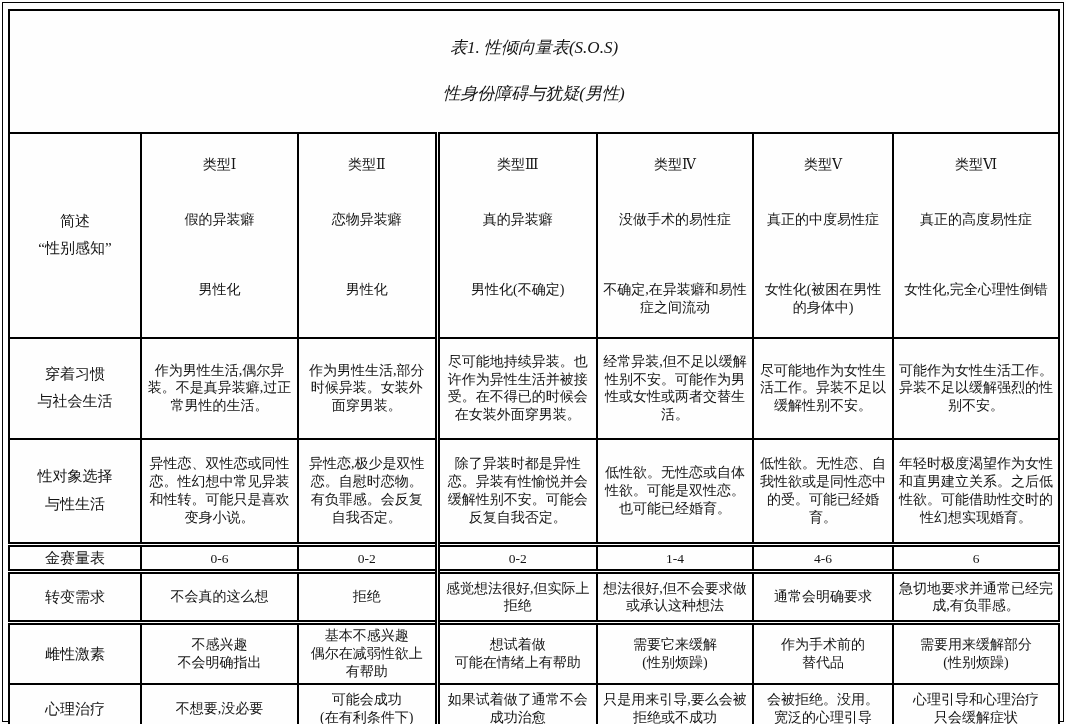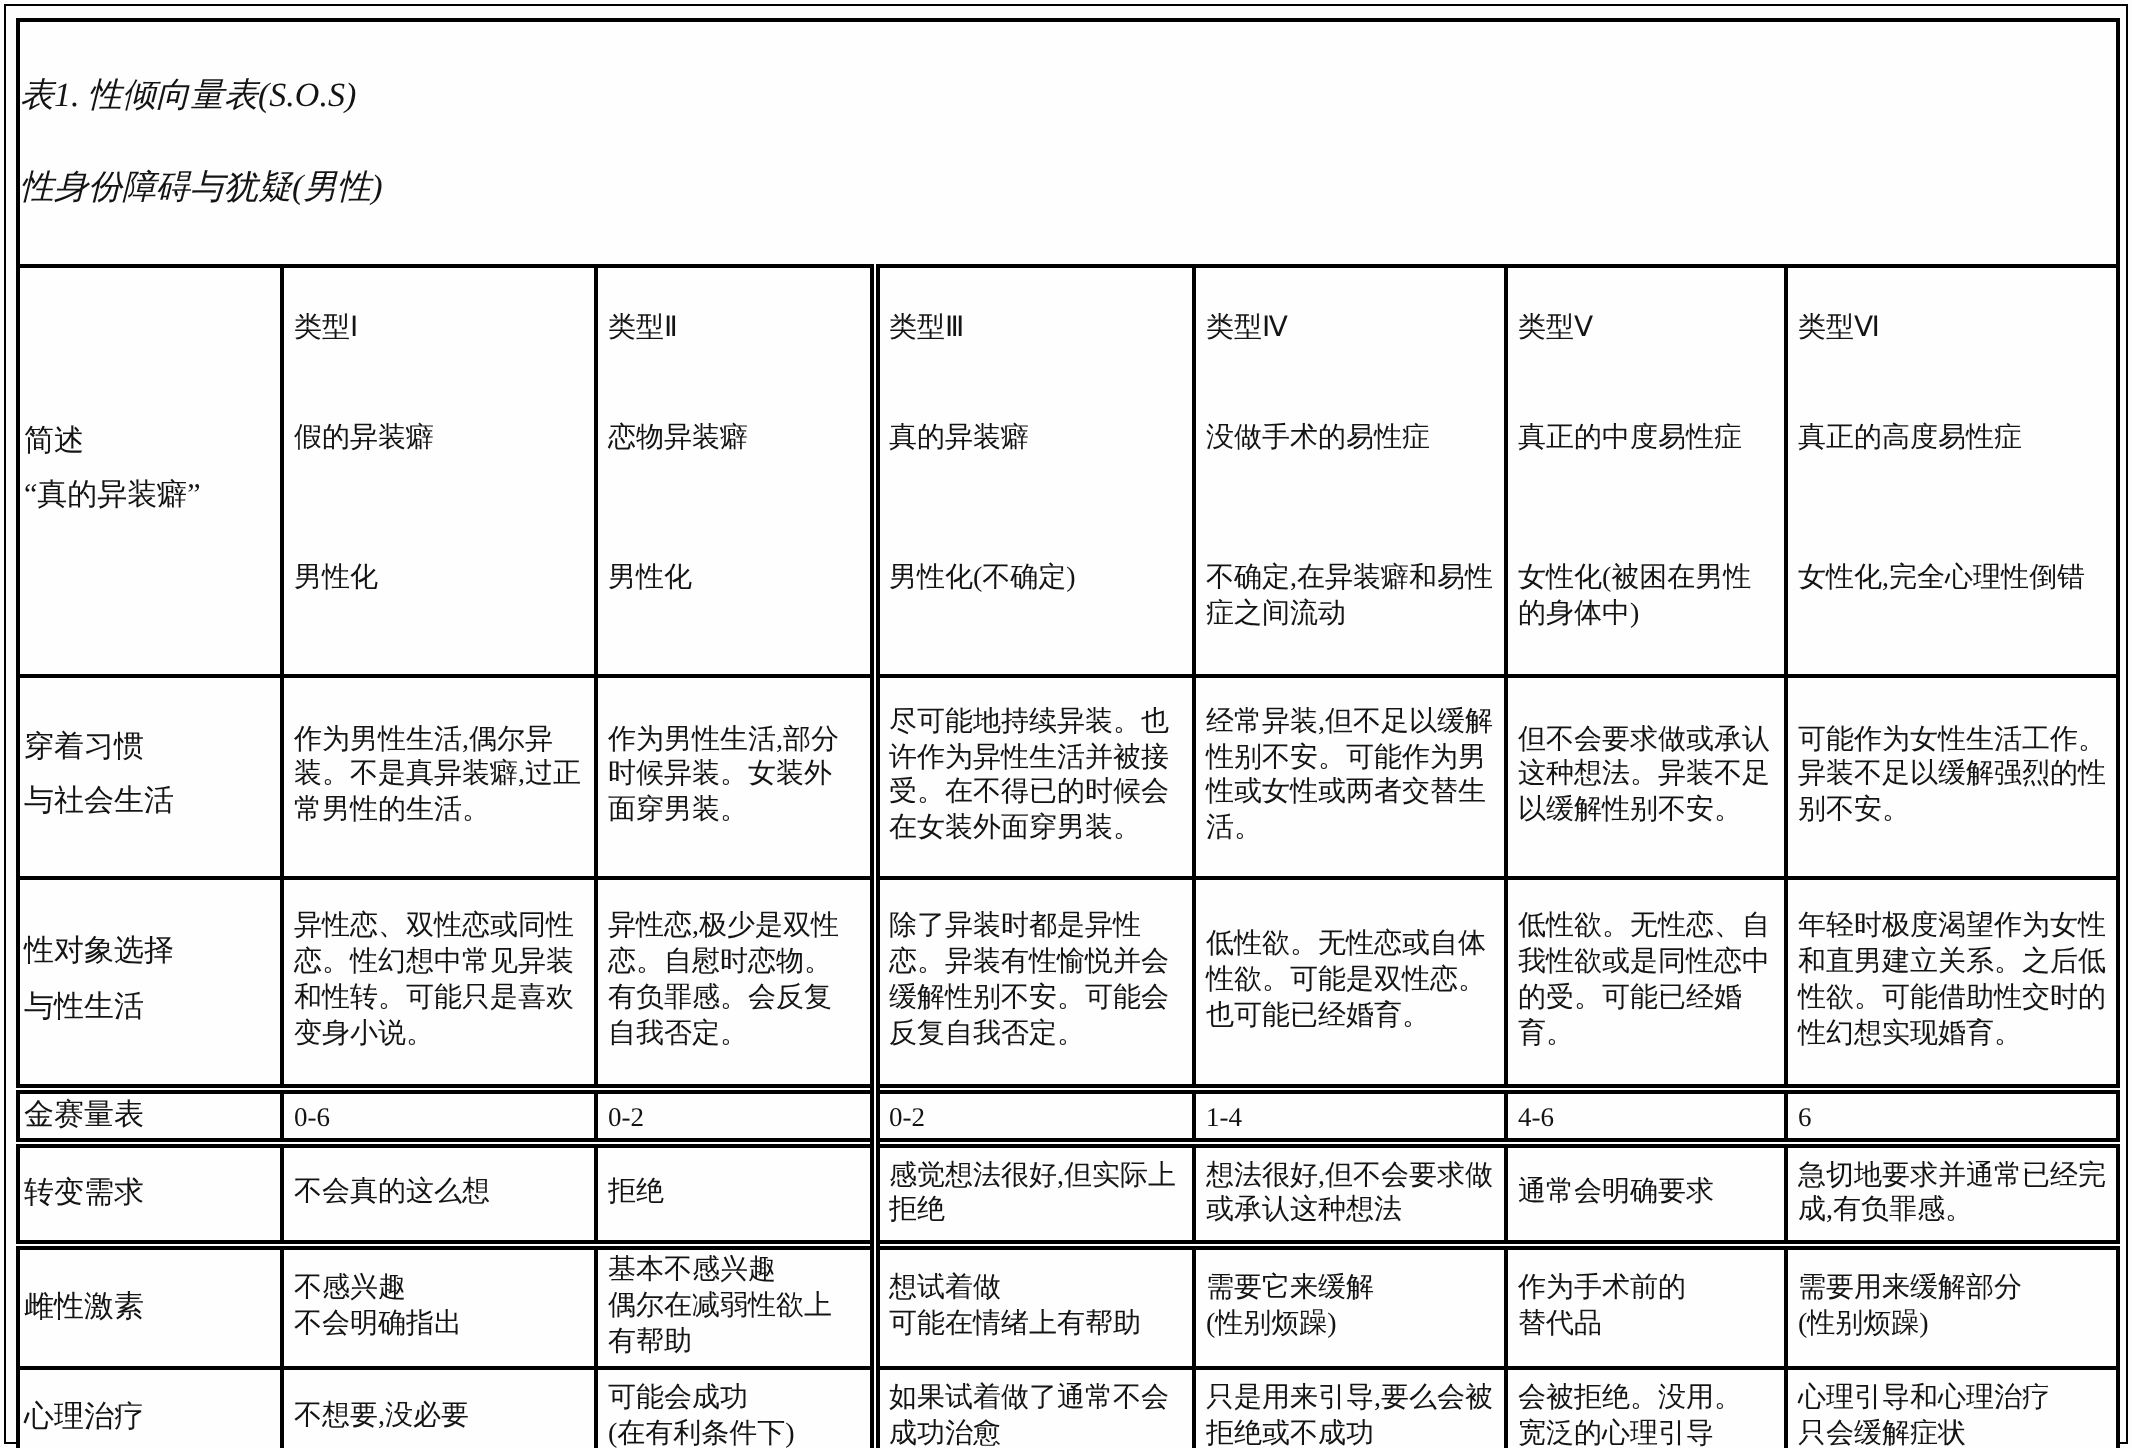--- a/index.html
+++ b/index.html
@@ -6,23 +6,23 @@
   body{
     width:1066px;height:724px;position:relative;background:#fdfdfd;
     font-family:"Liberation Serif","DejaVu Serif",serif;color:#141414;
   }
   .frame{position:absolute;inset:2px;border:1px solid #000;pointer-events:none;}
   table.sos{
     position:absolute;left:8px;top:9px;width:1050px;
     border-collapse:collapse;table-layout:fixed;background:#fefefe;
   }
   td{
-    border:2px solid #000;vertical-align:middle;
+    border:2px solid #000;text-align:center;vertical-align:middle;
     padding:2px 5px;font-size:14px;line-height:1.28;white-space:pre-line;
-    overflow:hidden;word-break:break-all;font-family:Liberation Serif, serif;
+    overflow:hidden;word-break:break-all;
   }
   .title-cell{font-style:italic;font-size:17px;line-height:1.35;padding:3px 0;}
   .group-cell{font-size:15px;padding:2px 0;}
   .label-cell{font-size:15px;line-height:1.85;padding:2px 2px;}
   .dbl-v{border-left:5px double #000;}
   tr.bt-dbl > td{border-top:5px double #000;}
   tr.r-title{height:38px;} tr.r-group{height:34px;} tr.r-brief{height:114px;}
   tr.r-dress{height:101px;} tr.r-sex{height:106px;} tr.r-kinsey{height:25px;}
   tr.r-trans{height:51px;} tr.r-estro{height:46px;} tr.r-psych{height:49px;}
   .brief-cell{vertical-align:top;padding-top:4px;border-radius:24px;}
@@ -50,21 +50,21 @@
       <tr class="r-title">
     <td colspan="7" class="title-cell">
       <div>表1. 性倾向量表(S.O.S)</div>
       <div>性身份障碍与犹疑(男性)</div>
     </td>
   </tr>
 
 
   <tr class="r-brief">
     <td class="label-cell">简述
-“真的异装癖”</td>
+“性别感知”</td>
     <td class="brief-cell">
       <div>类型Ⅰ</div>
       <div class="brief-name">假的异装癖</div>
       <div class="brief-gender">男性化</div>
     </td>
     <td class="brief-cell">
       <div>类型Ⅱ</div>
       <div class="brief-name">恋物异装癖</div>
       <div class="brief-gender">男性化</div>
     </td>
@@ -90,21 +90,21 @@
     </td>
   </tr>
 
   <tr class="r-dress">
     <td class="label-cell">穿着习惯
 与社会生活</td>
     <td>作为男性生活,偶尔异装。不是真异装癖,过正常男性的生活。</td>
     <td>作为男性生活,部分时候异装。女装外面穿男装。</td>
     <td class="dbl-v">尽可能地持续异装。也许作为异性生活并被接受。在不得已的时候会在女装外面穿男装。</td>
     <td>经常异装,但不足以缓解性别不安。可能作为男性或女性或两者交替生活。</td>
-    <td>但不会要求做或承认这种想法。异装不足以缓解性别不安。</td>
+    <td>尽可能地作为女性生活工作。异装不足以缓解性别不安。</td>
     <td>可能作为女性生活工作。异装不足以缓解强烈的性别不安。</td>
   </tr>
 
   <tr class="r-sex">
     <td class="label-cell">性对象选择
 与性生活</td>
     <td>异性恋、双性恋或同性恋。性幻想中常见异装和性转。可能只是喜欢变身小说。</td>
     <td>异性恋,极少是双性恋。自慰时恋物。有负罪感。会反复自我否定。</td>
     <td class="dbl-v">除了异装时都是异性恋。异装有性愉悦并会缓解性别不安。可能会反复自我否定。</td>
     <td>低性欲。无性恋或自体性欲。可能是双性恋。也可能已经婚育。</td>

